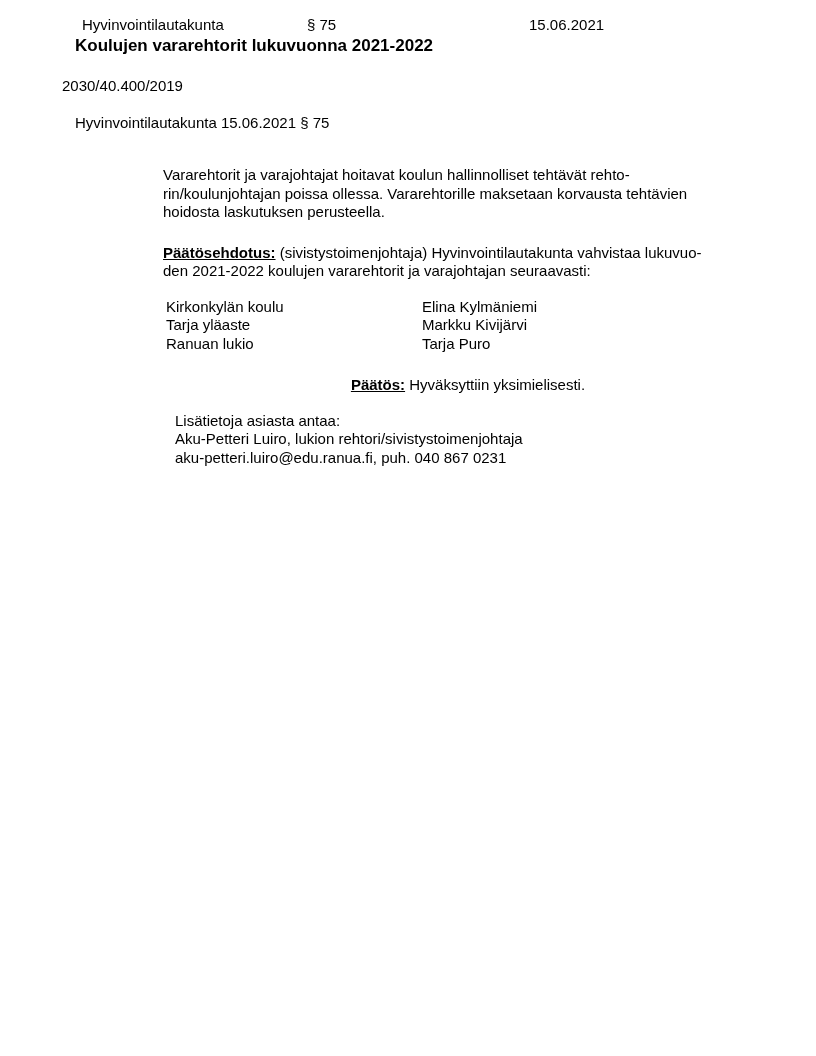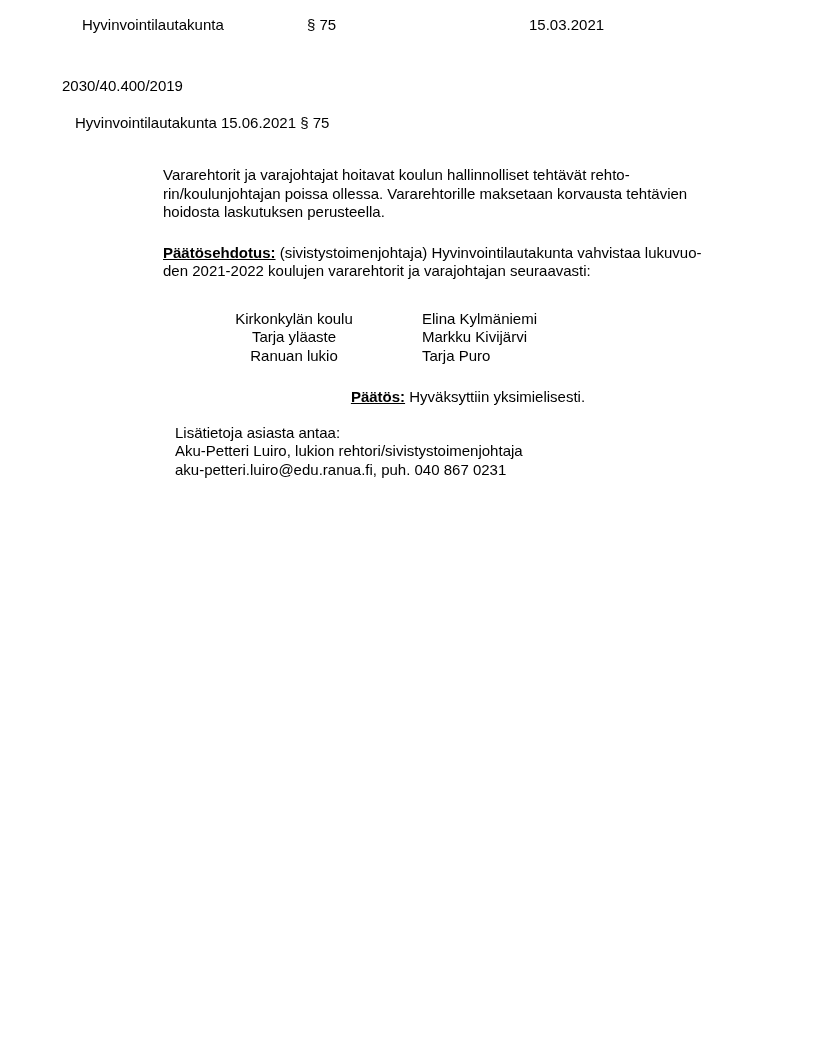--- a/index.html
+++ b/index.html
@@ -53,50 +53,50 @@
   .content {
     position: absolute;
     top: 166px;
     left: 163px;
     width: 610px;
   }
   .para {
     margin: 0 0 22px 0;
     white-space: pre-line;
   }
-  .para.proposal { margin-bottom: 29px; }
+  .para.proposal { margin-bottom: 17px; }
   .label {
     font-weight: bold;
     text-decoration: underline;
   }
   .assignments {
     margin: 0 0 23px 0;
     padding-left: 3px;
   }
   .assignment-row { line-height: 18.5px; }
   .assignment-row .school {
     display: inline-block;
     width: 256px;
-    text-align: center;
   }
   .decision-para { margin: 0 0 17px 0; white-space: pre-line; text-align: center; }
   .contact-block { margin: 12px; }
   .contact-block div { line-height: 18.5px; }
 </style>
 </head>
 <body>
 
 <div class="page">
 
   <div class="doc-header">
     <span class="committee">Hyvinvointilautakunta</span>
     <span class="section">§ 75</span>
-    <span class="date">15.03.2021</span>
+    <span class="date">15.06.2021</span>
   </div>
 
+  <h1 class="doc-title">Koulujen vararehtorit lukuvuonna 2021-2022</h1>
 
   <div class="case-number">2030/40.400/2019</div>
 
   <div class="subheading">Hyvinvointilautakunta 15.06.2021 § 75</div>
 
   <div class="content">
 
     <p class="para">Vararehtorit ja varajohtajat hoitavat koulun hallinnolliset tehtävät rehto-
 rin/koulunjohtajan poissa ollessa. Vararehtorille maksetaan korvausta tehtävien
 hoidosta laskutuksen perusteella.</p>

